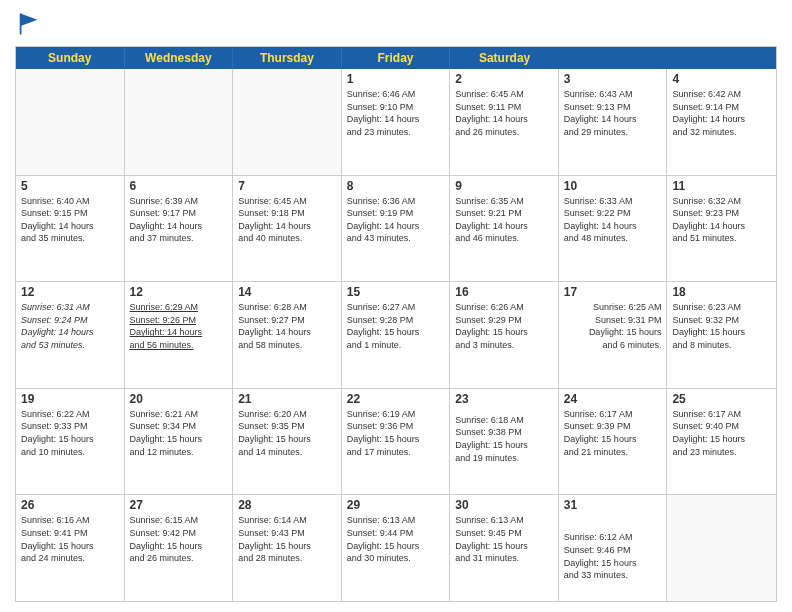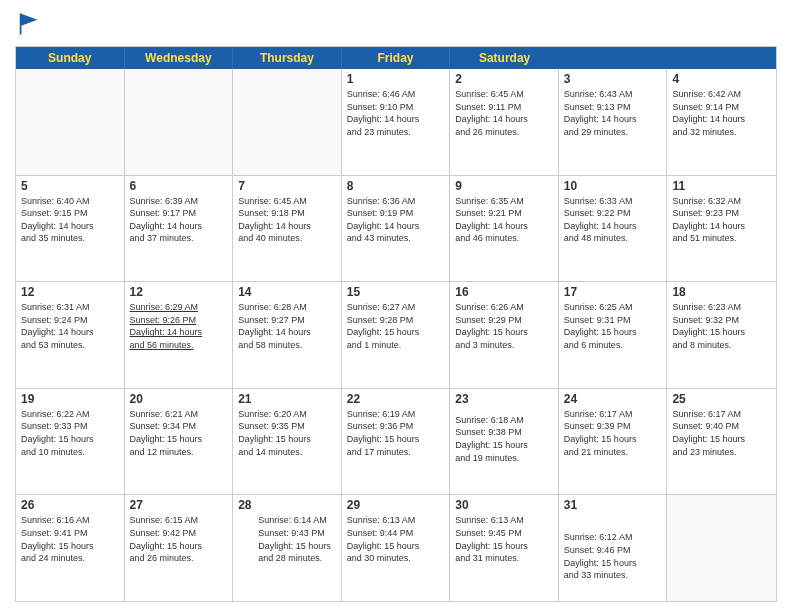--- a/index.html
+++ b/index.html
@@ -221,21 +221,21 @@
             <div class="day-num">11</div>
             <div class="day-info" style="white-space: pre-line;">Sunrise: 6:32 AM
 Sunset: 9:23 PM
 Daylight: 14 hours
 and 51 minutes.</div>
           </div>
         </div>
         <div class="cal-row">
           <div class="cal-cell">
             <div class="day-num">12</div>
-            <div class="day-info" style="white-space: pre-line;">Sunrise: 6:31 AM
+            <div class="day-info" style="white-space: pre-line; font-style: italic;">Sunrise: 6:31 AM
 Sunset: 9:24 PM
 Daylight: 14 hours
 and 53 minutes.</div>
           </div>
           <div class="cal-cell">
             <div class="day-num">12</div>
             <div class="day-info" style="white-space: pre-line; text-decoration: underline;">Sunrise: 6:29 AM
 Sunset: 9:26 PM
 Daylight: 14 hours
 and 56 minutes.</div>
@@ -256,21 +256,21 @@
           </div>
           <div class="cal-cell">
             <div class="day-num">16</div>
             <div class="day-info" style="white-space: pre-line;">Sunrise: 6:26 AM
 Sunset: 9:29 PM
 Daylight: 15 hours
 and 3 minutes.</div>
           </div>
           <div class="cal-cell">
             <div class="day-num">17</div>
-            <div class="day-info" style="white-space: pre-line;">Sunrise: 6:25 AM
+            <div class="day-info" style="white-space: pre-line; text-align: right;">Sunrise: 6:25 AM
 Sunset: 9:31 PM
 Daylight: 15 hours
 and 6 minutes.</div>
           </div>
           <div class="cal-cell">
             <div class="day-num">18</div>
             <div class="day-info" style="white-space: pre-line;">Sunrise: 6:23 AM
 Sunset: 9:32 PM
 Daylight: 15 hours
 and 8 minutes.</div>
@@ -337,21 +337,21 @@
           </div>
           <div class="cal-cell">
             <div class="day-num">27</div>
             <div class="day-info" style="white-space: pre-line;">Sunrise: 6:15 AM
 Sunset: 9:42 PM
 Daylight: 15 hours
 and 26 minutes.</div>
           </div>
           <div class="cal-cell">
             <div class="day-num">28</div>
-            <div class="day-info" style="white-space: pre-line; margin-left: 20px;">Sunrise: 6:14 AM
+            <div class="day-info" style="white-space: pre-line;">Sunrise: 6:14 AM
 Sunset: 9:43 PM
 Daylight: 15 hours
 and 28 minutes.</div>
           </div>
           <div class="cal-cell">
             <div class="day-num">29</div>
             <div class="day-info" style="white-space: pre-line;">Sunrise: 6:13 AM
 Sunset: 9:44 PM
 Daylight: 15 hours
 and 30 minutes.</div>

